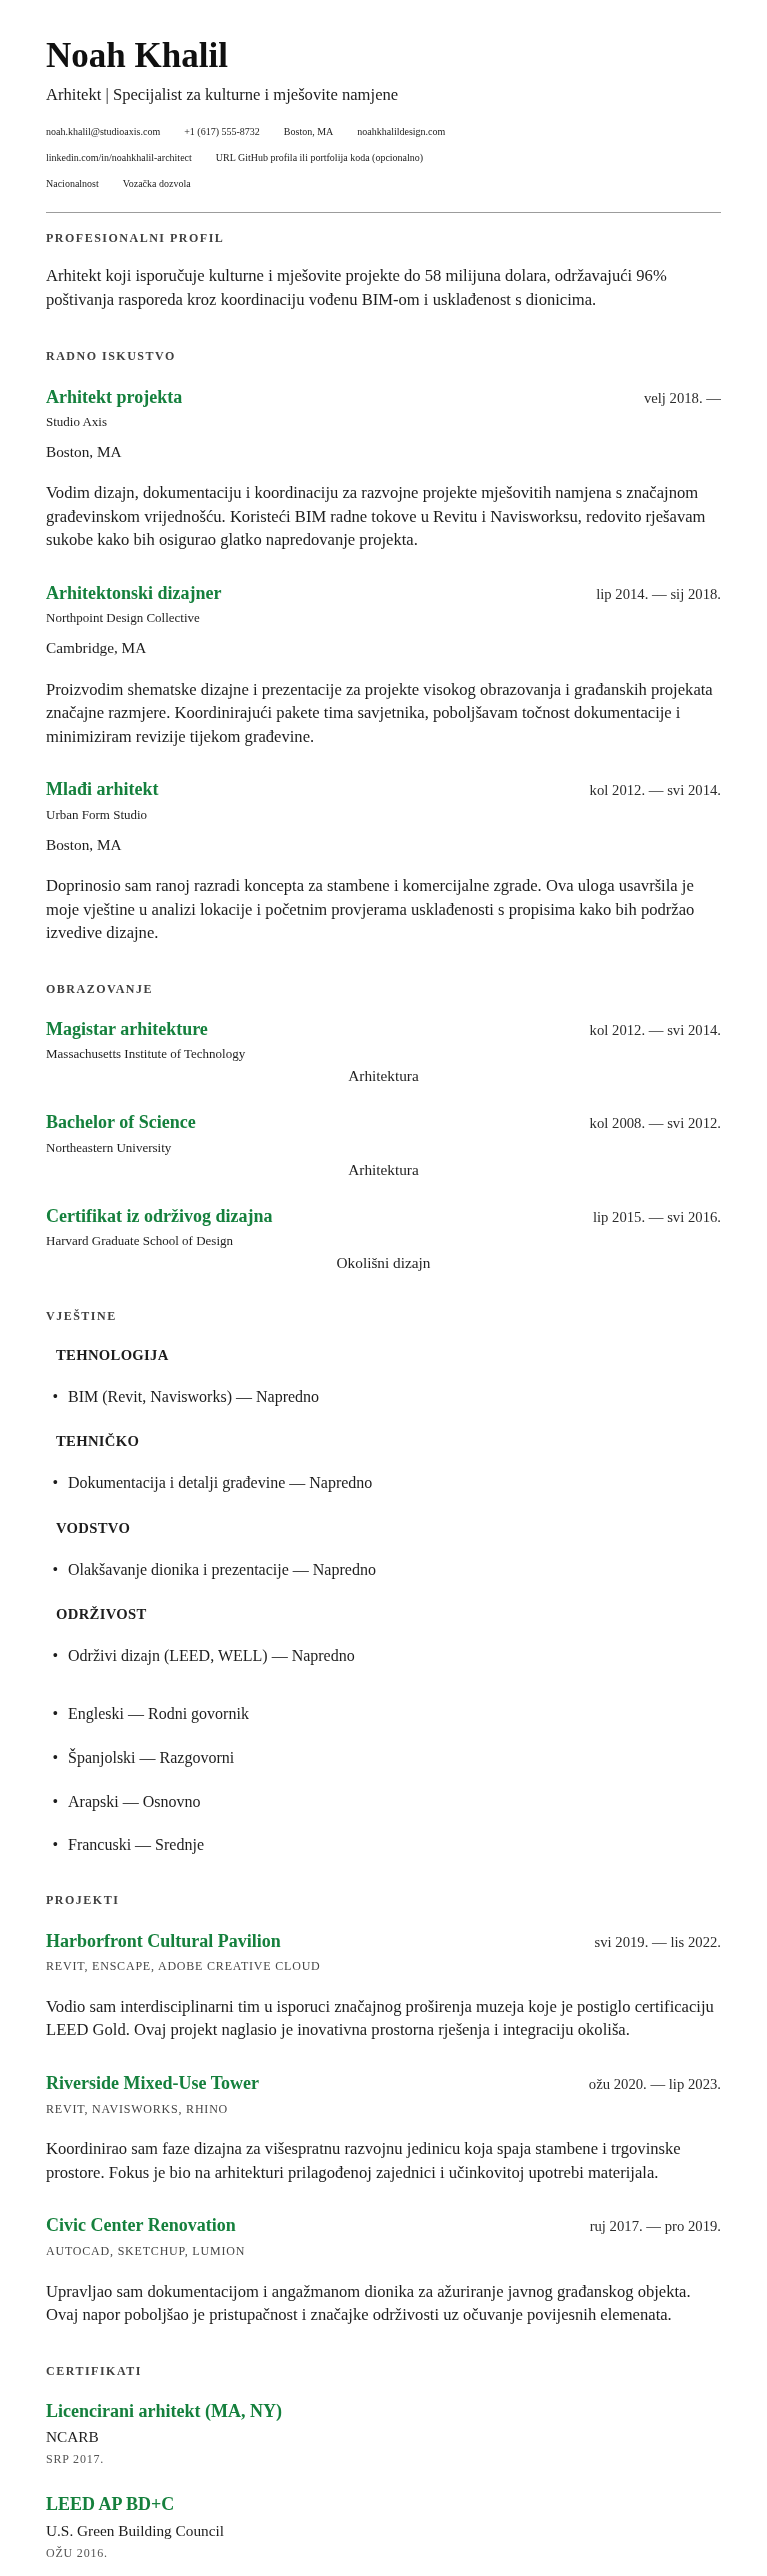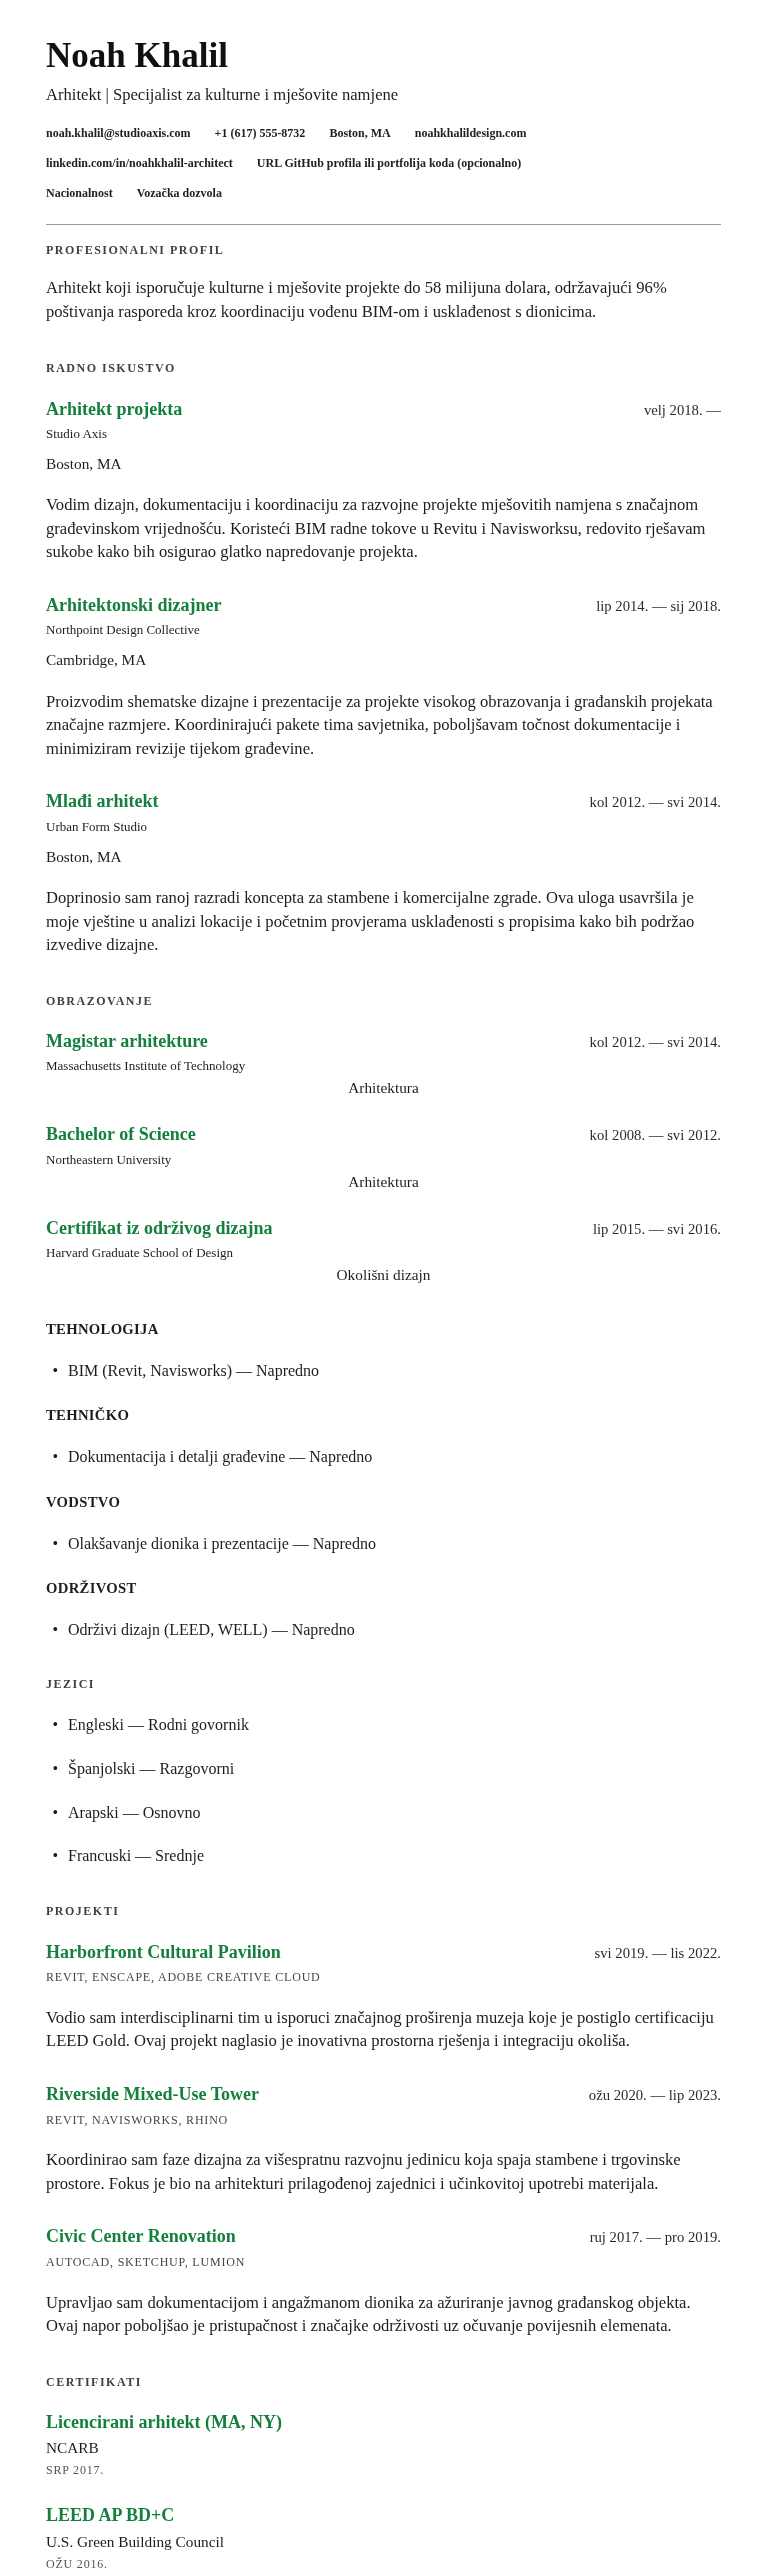--- a/index.html
+++ b/index.html
@@ -9,21 +9,21 @@
     background: #ffffff;
     color: #1d1d1d;
     font-family: "Liberation Serif", "DejaVu Serif", serif;
     -webkit-font-smoothing: antialiased;
   }
   .page { padding: 36px 46px 58px 46px; }
 
   .name { font-size: 35px; font-weight: 700; color: #101010; line-height: 1.12; margin: 0; }
   .subtitle { font-size: 16.6px; margin-top: 10.2px; color: #1d1d1d; }
 
-  .contact { margin-top: 20.5px; font-size: 12px; color: #222; font-weight: bold; }
+  .contact { margin-top: 20.5px; font-size: 10px; color: #222; }
   .contact-row { display: flex; flex-wrap: wrap; gap: 6.4px 24px; margin-top: 15.3px; }
   .contact-row:first-child { margin-top: 0; }
 
   .divider { border: none; border-top: 0.6px solid #9c9c9c; margin: 23px 0 0 0; }
 
   .section { margin-top: 37px; }
   .section--profile { margin-top: 18px; }
   .section-heading {
     font-size: 12px; font-weight: 700; letter-spacing: 1.5px;
     color: #404040; margin: 0;
@@ -41,21 +41,21 @@
   .entry-dates { font-size: 14.7px; color: #2b2b2b; white-space: nowrap; }
 
   .entry-sub { font-size: 13px; margin-top: 6.4px; }
   .entry-loc { font-size: 15.3px; margin-top: 12.8px; }
   .edu-field { font-size: 15.3px; margin-top: 5.1px; text-align: center; }
 
   .entry-desc { font-size: 16.6px; line-height: 1.42; margin: 20.5px 0 0 0; }
 
   .skill-group { margin-top: 25.6px; }
   .section-heading + .skill-group { margin-top: 23px; }
-  .skill-heading { font-size: 14.7px; font-weight: 700; letter-spacing: 0.3px; margin: 0; }
+  .skill-heading { font-size: 14.7px; font-weight: 700; letter-spacing: 0.3px; margin: 10px; }
 
   ul.bullets { list-style: none; margin: 10.2px 0 0 0; padding: 0; font-size: 16px; }
   ul.bullets li { position: relative; padding-left: 22px; margin-top: 22px; line-height: 1.35; }
   ul.bullets li::before { content: "\2022"; position: absolute; left: 6.4px; color: #1d1d1d; }
 
   .tools { font-size: 12px; letter-spacing: 0.8px; color: #454545; margin-top: 7.7px; text-transform: uppercase; }
 
   .cert-issuer { font-size: 15.3px; margin-top: 6.4px; }
   .cert-date { font-size: 12px; letter-spacing: 0.8px; color: #555; margin-top: 6.4px; text-transform: uppercase; }
 </style>
@@ -152,20 +152,21 @@
       <div class="entry-head">
         <h3 class="entry-title">Certifikat iz održivog dizajna</h3>
         <span class="entry-dates">lip 2015. — svi 2016.</span>
       </div>
       <div class="entry-sub">Harvard Graduate School of Design</div>
       <div class="edu-field">Okolišni dizajn</div>
     </article>
   </section>
 
   <section class="section">
+    <h2 class="section-heading">VJEŠTINE</h2>
 
     <div class="skill-group">
       <h3 class="skill-heading">TEHNOLOGIJA</h3>
       <ul class="bullets">
         <li>BIM (Revit, Navisworks) — Napredno</li>
       </ul>
     </div>
 
     <div class="skill-group">
       <h3 class="skill-heading">TEHNIČKO</h3>
@@ -183,21 +184,20 @@
 
     <div class="skill-group">
       <h3 class="skill-heading">ODRŽIVOST</h3>
       <ul class="bullets">
         <li>Održivi dizajn (LEED, WELL) — Napredno</li>
       </ul>
     </div>
   </section>
 
   <section class="section">
-    <h2 class="section-heading">JEZICI</h2>
     <ul class="bullets">
       <li>Engleski — Rodni govornik</li>
       <li>Španjolski — Razgovorni</li>
       <li>Arapski — Osnovno</li>
       <li>Francuski — Srednje</li>
     </ul>
   </section>
 
   <section class="section">
     <h2 class="section-heading">PROJEKTI</h2>

